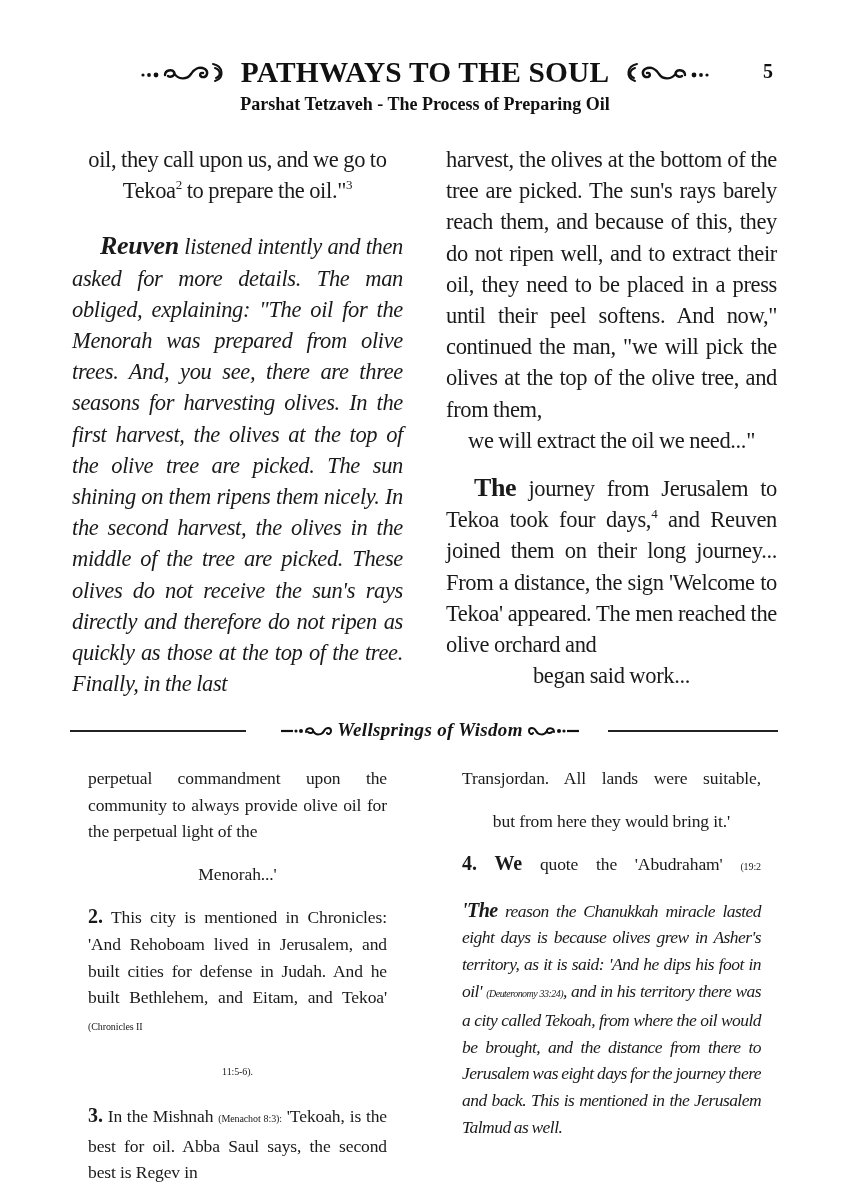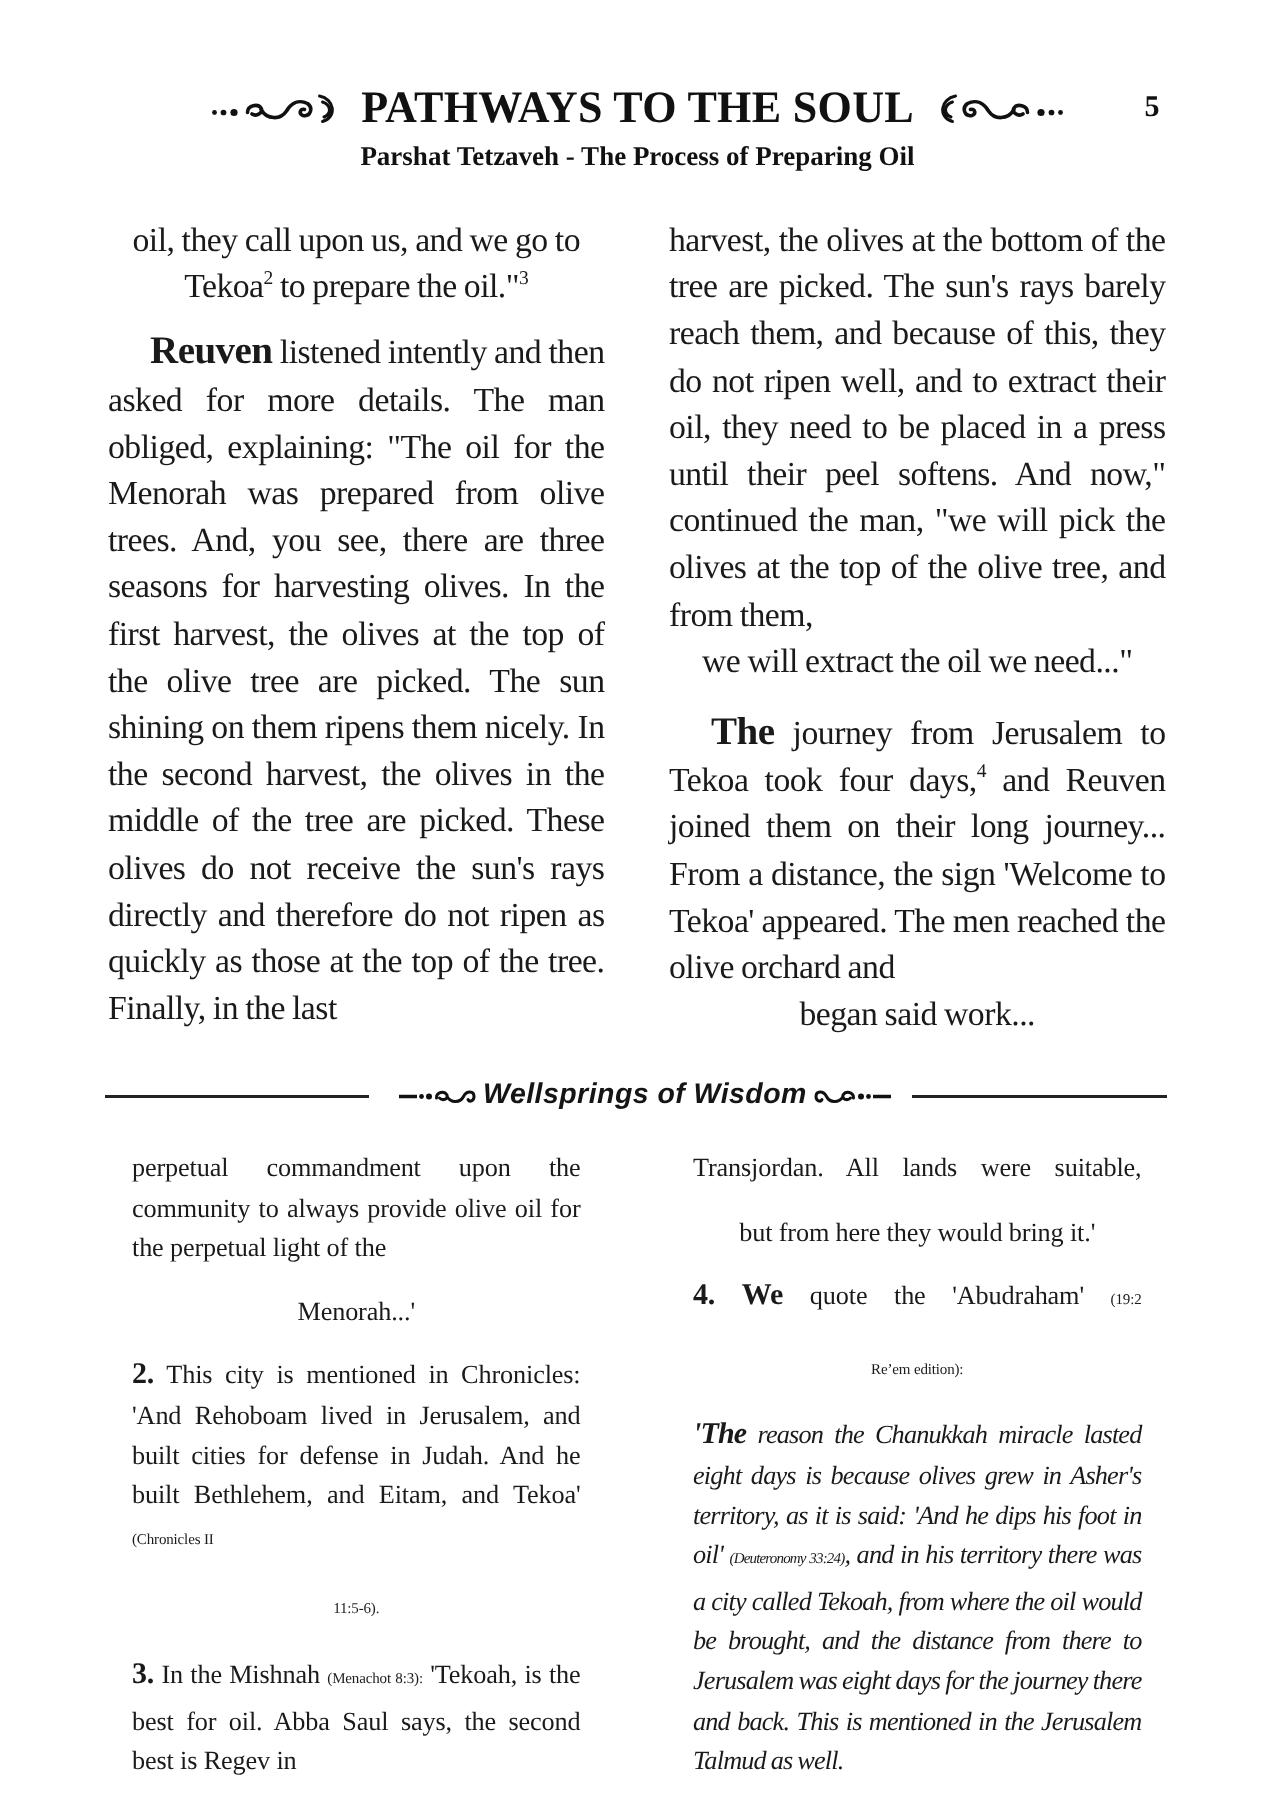--- a/index.html
+++ b/index.html
@@ -122,21 +122,21 @@
       left: 160px;
       width: 400px;
       top: 0;
       height: 24px;
       display: flex;
       align-items: center;
       justify-content: center;
       gap: 4px;
     }
     .divider-title {
-      font-family: Liberation Sans, sans-serif;
+      font-family: Liberation Serif, serif;
       font-style: italic;
       font-weight: bold;
       font-size: 19px;
       color: #151515;
       letter-spacing: 0.3px;
       white-space: nowrap;
     }
 
     .fn {
       position: absolute;
@@ -192,21 +192,21 @@
     </svg>
   </div>
   <span class="page-number">5</span>
 </div>
 <div class="subtitle">Parshat Tetzaveh - The Process of Preparing Oil</div>
 
 <div class="col" id="col-left">
   <p class="center">
     <span>oil, they call upon us, and we go to Tekoa</span><sup>2</sup><span> to prepare the oil."</span><sup>3</sup>
   </p>
-  <p class="indent gap" style="margin-top:12px;">
+  <p class="indent gap" style="margin-top:24px;font-style:italic;">
     <span class="lead">Reuven</span><span> listened intently and then asked for more details. The man obliged, explaining: "The oil for the Menorah was prepared from olive trees. And, you see, there are three seasons for harvesting olives. In the first harvest, the olives at the top of the olive tree are picked. The sun shining on them ripens them nicely. In the second harvest, the olives in the middle of the tree are picked. These olives do not receive the sun's rays directly and therefore do not ripen as quickly as those at the top of the tree. Finally, in the last</span>
   </p>
 </div>
 
 <div class="col" id="col-right">
   <p>
     <span>harvest, the olives at the bottom of the tree are picked. The sun's rays barely reach them, and because of this, they do not ripen well, and to extract their oil, they need to be placed in a press until their peel softens. And now," continued the man, "we will pick the olives at the top of the olive tree, and from them,</span>
   </p>
   <p class="center">we will extract the oil we need..."</p>
   <p class="indent" style="margin-top:16px;font-family:Liberation Serif, serif;">
@@ -250,19 +250,16 @@
     <span class="num">3.</span><span> In the Mishnah </span><span class="small">(Menachot 8:3):</span><span> 'Tekoah, is the best for oil. Abba Saul says, the second best is Regev in</span>
   </p>
 </div>
 
 <div class="fn" id="fn-right">
   <p class="last-line-left">Transjordan. All lands were suitable,</p>
   <p class="center">but from here they would bring it.'</p>
   <p class="gap" style="margin-top:14px; text-align-last: justify;">
     <span class="num">4.</span>&nbsp;<span class="leadw">We</span><span> quote the 'Abudraham' </span><span class="small">(19:2</span>
   </p>
-  <p class="center">
-    <span class="small">Re’em edition):</span>
-  </p>
   <p class="gap tight" style="margin-top:14px;font-style:italic;">
     <span class="leadw">'The</span><span> reason the Chanukkah miracle lasted eight days is because olives grew in Asher's territory, as it is said: 'And he dips his foot in oil' </span><span class="small">(Deuteronomy 33:24)</span><span>, and in his territory there was a city called Tekoah, from where the oil would be brought, and the distance from there to Jerusalem was eight days for the journey there and back. This is mentioned in the Jerusalem Talmud as well.</span>
   </p>
 </div>
 
 </body></html>

